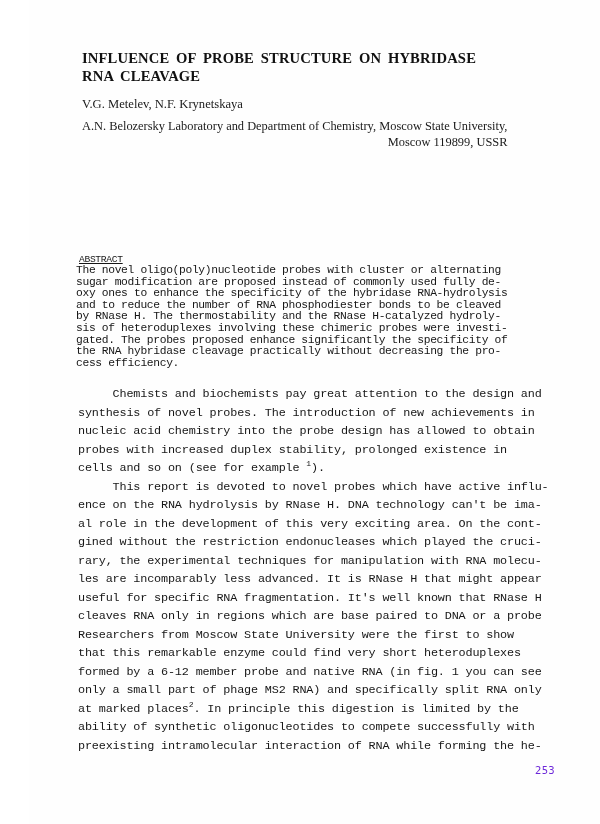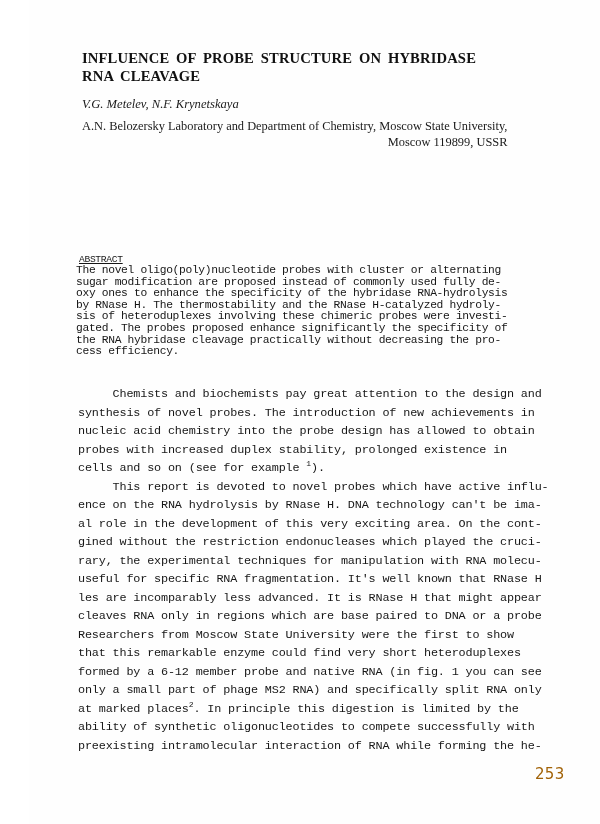--- a/index.html
+++ b/index.html
@@ -32,21 +32,20 @@
       letter-spacing: 0.15px;
       word-spacing: 3px;
       color: #111;
     }
     .title div { white-space: nowrap; }
     .authors {
       position: absolute;
       left: 53px;
       top: 97px;
       font-family: "Liberation Serif", serif;
-      font-style: italic;
       font-size: 12.6px;
       line-height: 15px;
       white-space: nowrap;
       color: #1a1a1a;
     }
     .affiliation {
       position: absolute;
       left: 53px;
       top: 119px;
       font-family: "Liberation Serif", serif;
@@ -93,22 +92,22 @@
     sup {
       font-size: 8px;
       line-height: 0;
       vertical-align: 5px;
     }
     .page-number {
       position: absolute;
       left: 506px;
       top: 765px;
       font-family: "DejaVu Sans", sans-serif;
-      font-size: 15px;
-      color: #a16207;
+      font-size: 10px;
+      color: #6d28d9;
       letter-spacing: 0.3px;
     }
   </style>
 </head>
 <body>
 
 <div class="page">
 
   <div class="title">
     <div>INFLUENCE OF PROBE STRUCTURE ON HYBRIDASE</div>
@@ -120,20 +119,21 @@
   <div class="affiliation">
     <div>A.N. Belozersky Laboratory and Department of Chemistry, Moscow State University,</div>
     <div>Moscow 119899, USSR</div>
   </div>
 
   <div class="abstract">
     <div class="abs-heading">ABSTRACT</div>
     <div class="abs-line">The novel oligo(poly)nucleotide probes with cluster or alternating</div>
     <div class="abs-line">sugar modification are proposed instead of commonly used fully de-</div>
     <div class="abs-line">oxy ones to enhance the specificity of the hybridase RNA-hydrolysis</div>
+    <div class="abs-line">and to reduce the number of RNA phosphodiester bonds to be cleaved</div>
     <div class="abs-line">by RNase H. The thermostability and the RNase H-catalyzed hydroly-</div>
     <div class="abs-line">sis of heteroduplexes involving these chimeric probes were investi-</div>
     <div class="abs-line">gated. The probes proposed enhance significantly the specificity of</div>
     <div class="abs-line">the RNA hybridase cleavage practically without decreasing the pro-</div>
     <div class="abs-line">cess efficiency.</div>
   </div>
 
   <div class="body-text">
     <div>
       <div class="line">     Chemists and biochemists pay great attention to the design and</div>
@@ -141,22 +141,22 @@
       <div class="line">nucleic acid chemistry into the probe design has allowed to obtain</div>
       <div class="line">probes with increased duplex stability, prolonged existence in</div>
       <div class="line"><span>cells and so on (see for example </span><sup>1</sup><span>).</span></div>
     </div>
     <div>
       <div class="line">     This report is devoted to novel probes which have active influ-</div>
       <div class="line">ence on the RNA hydrolysis by RNase H. DNA technology can't be ima-</div>
       <div class="line">al role in the development of this very exciting area. On the cont-</div>
       <div class="line">gined without the restriction endonucleases which played the cruci-</div>
       <div class="line">rary, the experimental techniques for manipulation with RNA molecu-</div>
+      <div class="line">les are incomparably less advanced. It is RNase H that might appear</div>
       <div class="line">useful for specific RNA fragmentation. It's well known that RNase H</div>
-      <div class="line">les are incomparably less advanced. It is RNase H that might appear</div>
       <div class="line">cleaves RNA only in regions which are base paired to DNA or a probe</div>
       <div class="line">Researchers from Moscow State University were the first to show</div>
       <div class="line">that this remarkable enzyme could find very short heteroduplexes</div>
       <div class="line">formed by a 6-12 member probe and native RNA (in fig. 1 you can see</div>
       <div class="line">only a small part of phage MS2 RNA) and specifically split RNA only</div>
       <div class="line"><span>at marked places</span><sup>2</sup><span>. In principle this digestion is limited by the</span></div>
       <div class="line">ability of synthetic oligonucleotides to compete successfully with</div>
       <div class="line">preexisting intramolecular interaction of RNA while forming the he-</div>
     </div>
   </div>

